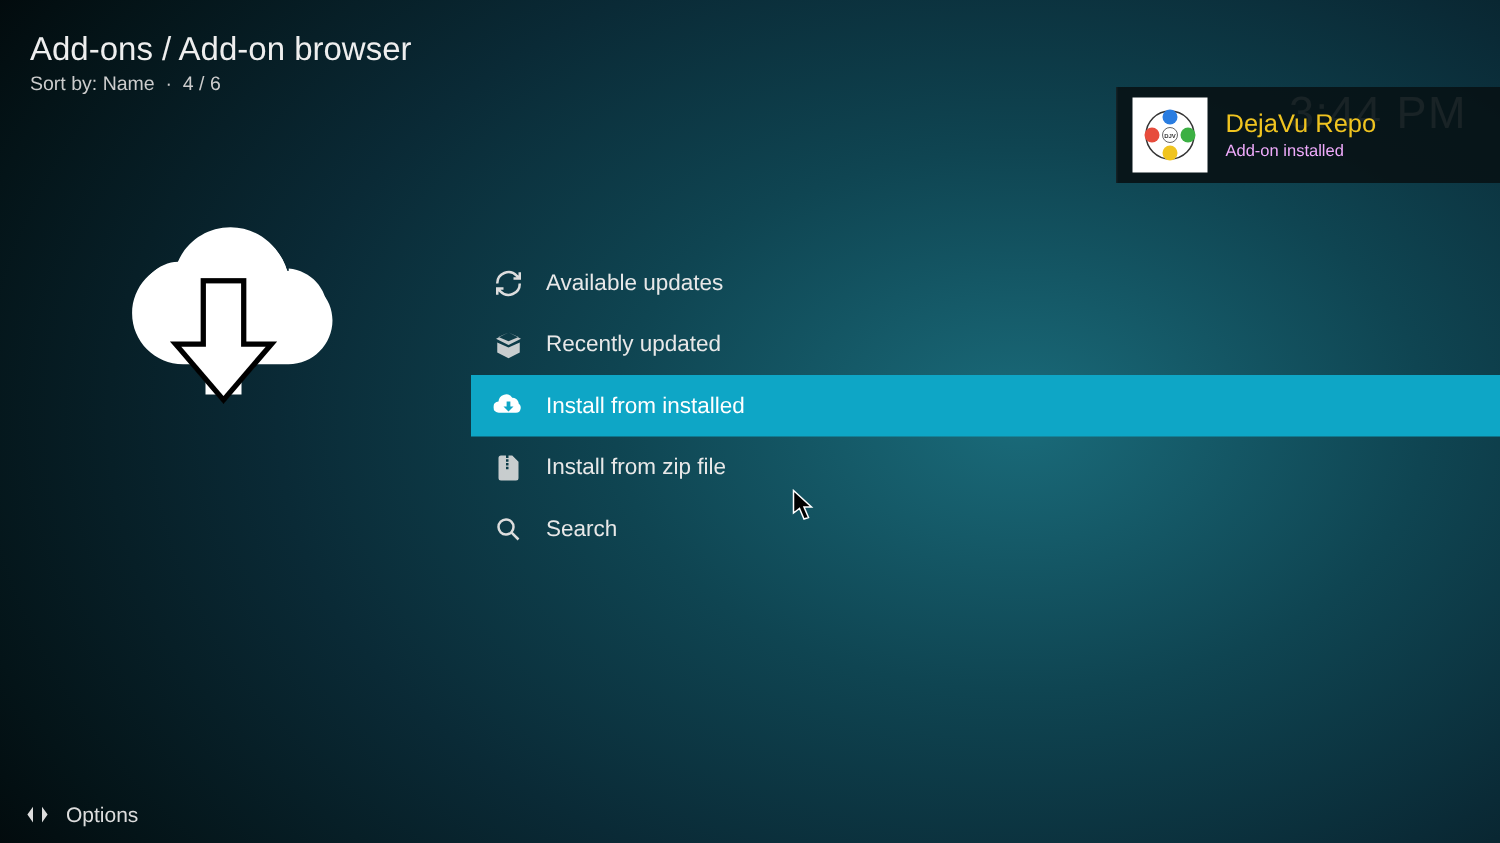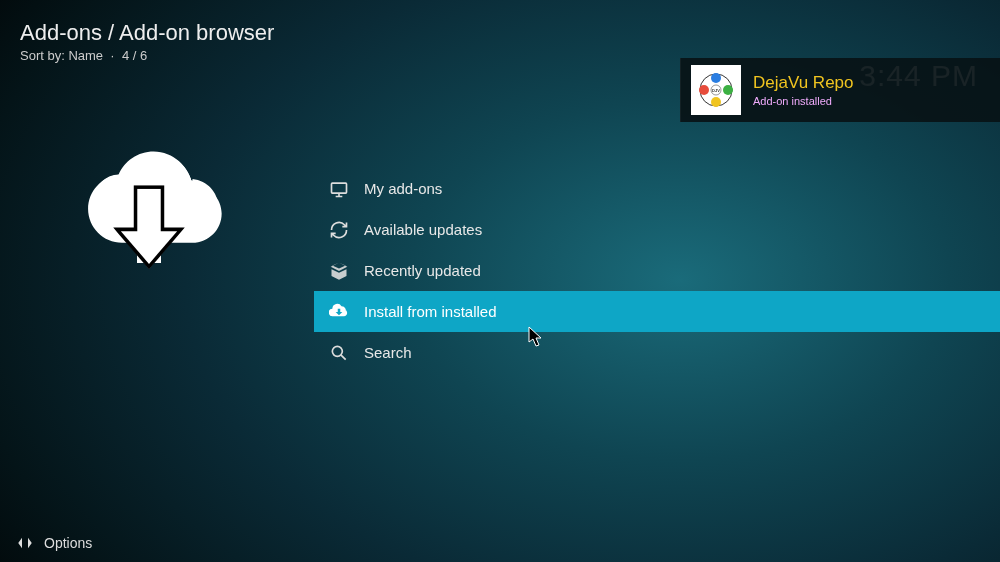--- a/index.html
+++ b/index.html
@@ -14,21 +14,21 @@
   .header { position: absolute; top: 20px; left: 20px; right: 20px; }
   .breadcrumb { font-size: 22px; font-weight: 300; color: #eee; }
   .sort-line { font-size: 13px; color: #ccc; margin-top: 2px; }
   .clock { position: absolute; top: 12px; right: 22px; font-size: 30px; font-weight: 300; color: #ddd; letter-spacing: 1px; margin-top: 47px; }
 
   
   .toast {
     position: absolute;
     top: 58px;
     right: 0;
-    width: 320px;
+    width: 256px;
     height: 64px;
     background: rgba(8, 18, 22, 0.92);
     border-left: 1px solid rgba(255,255,255,0.05);
     display: flex;
     align-items: center;
     padding: 6px 10px;
   }
   .toast-icon {
     width: 50px; height: 50px;
     background: #fff;
@@ -159,29 +159,20 @@
 
     <rect x="27" y="26" width="10" height="20" fill="none" stroke="#000" stroke-width="3" stroke-linejoin="miter" opacity="1" style="mix-blend-mode:normal"></rect>
     <path d="M20 44 L32 58 L44 44 Z" fill="none" stroke="#000" stroke-width="3" opacity="1"></path>
     <rect x="27" y="26" width="10" height="20" fill="#fff"></rect>
     <path d="M20 44 L32 58 L44 44 Z" fill="#fff"></path>
   </svg>
 </div>
 
 <div class="menu">
 
-  <div class="menu-item">
-    <span class="menu-icon">
-      <svg viewBox="0 0 24 24" fill="none" stroke="currentColor" stroke-width="2">
-          <rect x="3" y="5" width="18" height="12" rx="1"></rect>
-          <path d="M8 21h8M12 17v4"></path>
-        </svg>
-    </span>
-    <span>My add-ons</span>
-  </div>
 
   <div class="menu-item">
     <span class="menu-icon">
       <svg viewBox="0 0 24 24" fill="none" stroke="currentColor" stroke-width="2">
           <path d="M3 12a9 9 0 0 1 15.5-6.3L21 8M21 3v5h-5M21 12a9 9 0 0 1-15.5 6.3L3 16M3 21v-5h5"></path>
         </svg>
     </span>
     <span>Available updates</span>
   </div>
 
@@ -196,20 +187,28 @@
 
   <div class="menu-item selected">
     <span class="menu-icon">
       <svg viewBox="0 0 24 24" fill="currentColor">
           <path d="M19 13.2A5 5 0 0 0 15 5a6 6 0 0 0-11 3 4.5 4.5 0 0 0 .5 9H18a4 4 0 0 0 1-7.8zM12 16l-4-4h2.5V8h3v4H16l-4 4z"></path>
         </svg>
     </span>
     <span>Install from installed</span>
   </div>
 
+  <div class="menu-item">
+    <span class="menu-icon">
+      <svg viewBox="0 0 24 24" fill="currentColor">
+          <path d="M6 2h9l5 5v13a2 2 0 0 1-2 2H6a2 2 0 0 1-2-2V4a2 2 0 0 1 2-2zm4 0v2h2V2h-2zm0 3v2h2V5h-2zm0 3v2h2V8h-2zm0 3v2h2v-2h-2z" opacity="0.9"></path>
+        </svg>
+    </span>
+    <span>Install from zip file</span>
+  </div>
 
   <div class="menu-item">
     <span class="menu-icon">
       <svg viewBox="0 0 24 24" fill="none" stroke="currentColor" stroke-width="2">
           <circle cx="10" cy="10" r="6"></circle>
           <path d="M20 20l-5.5-5.5"></path>
         </svg>
     </span>
     <span>Search</span>
   </div>

